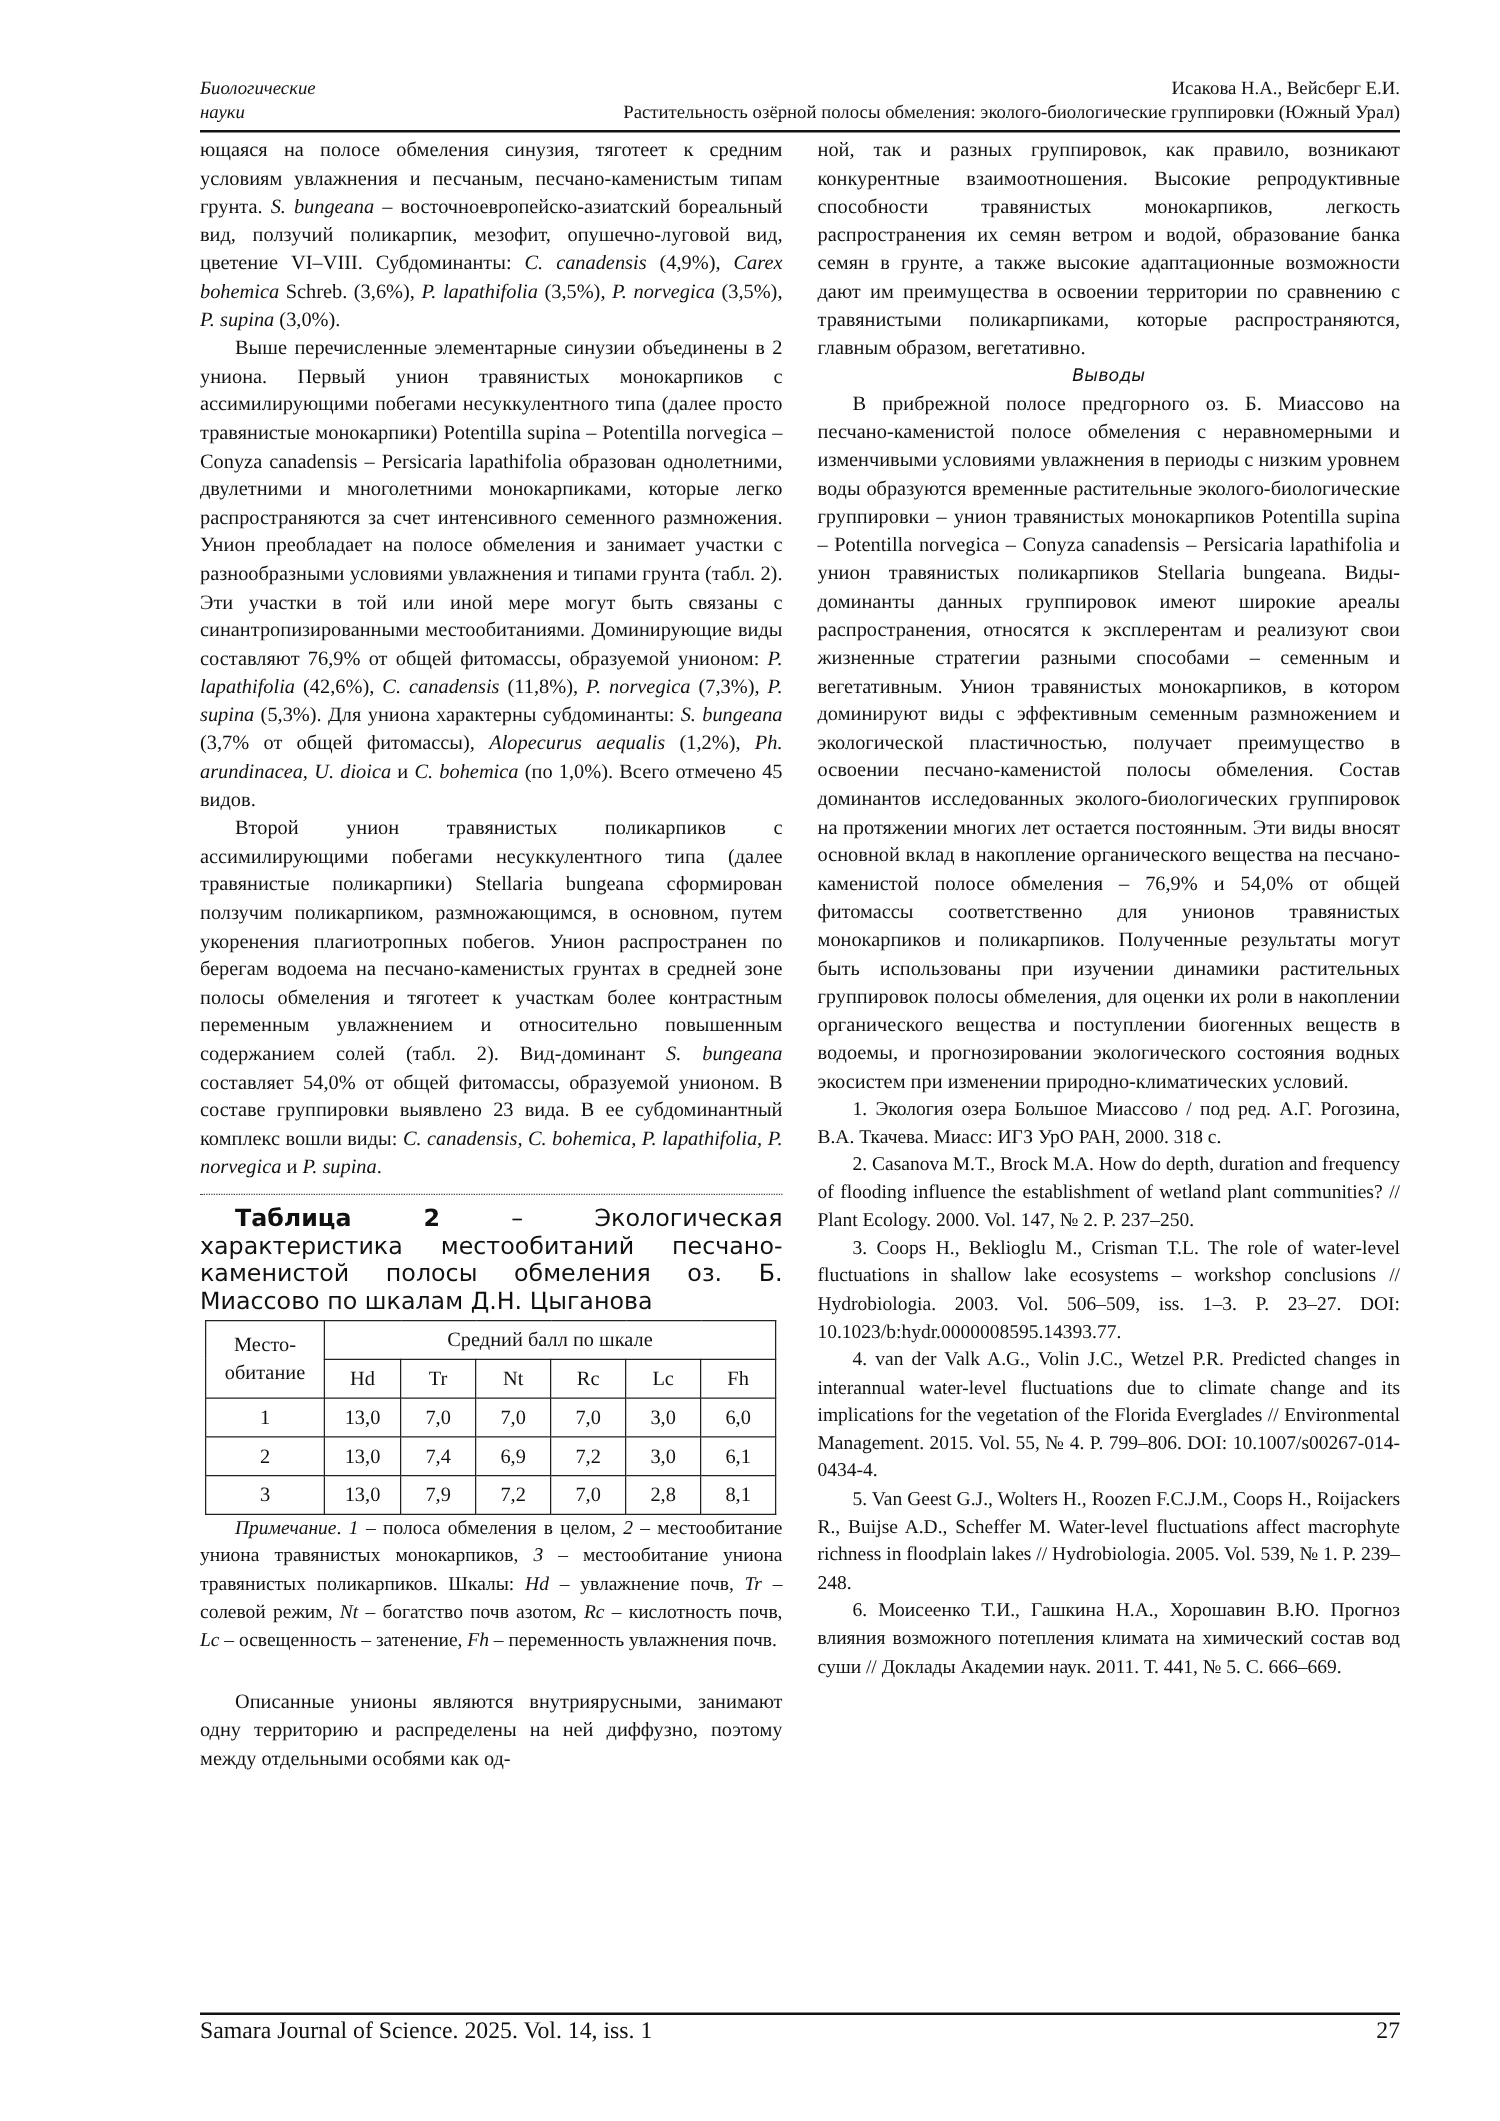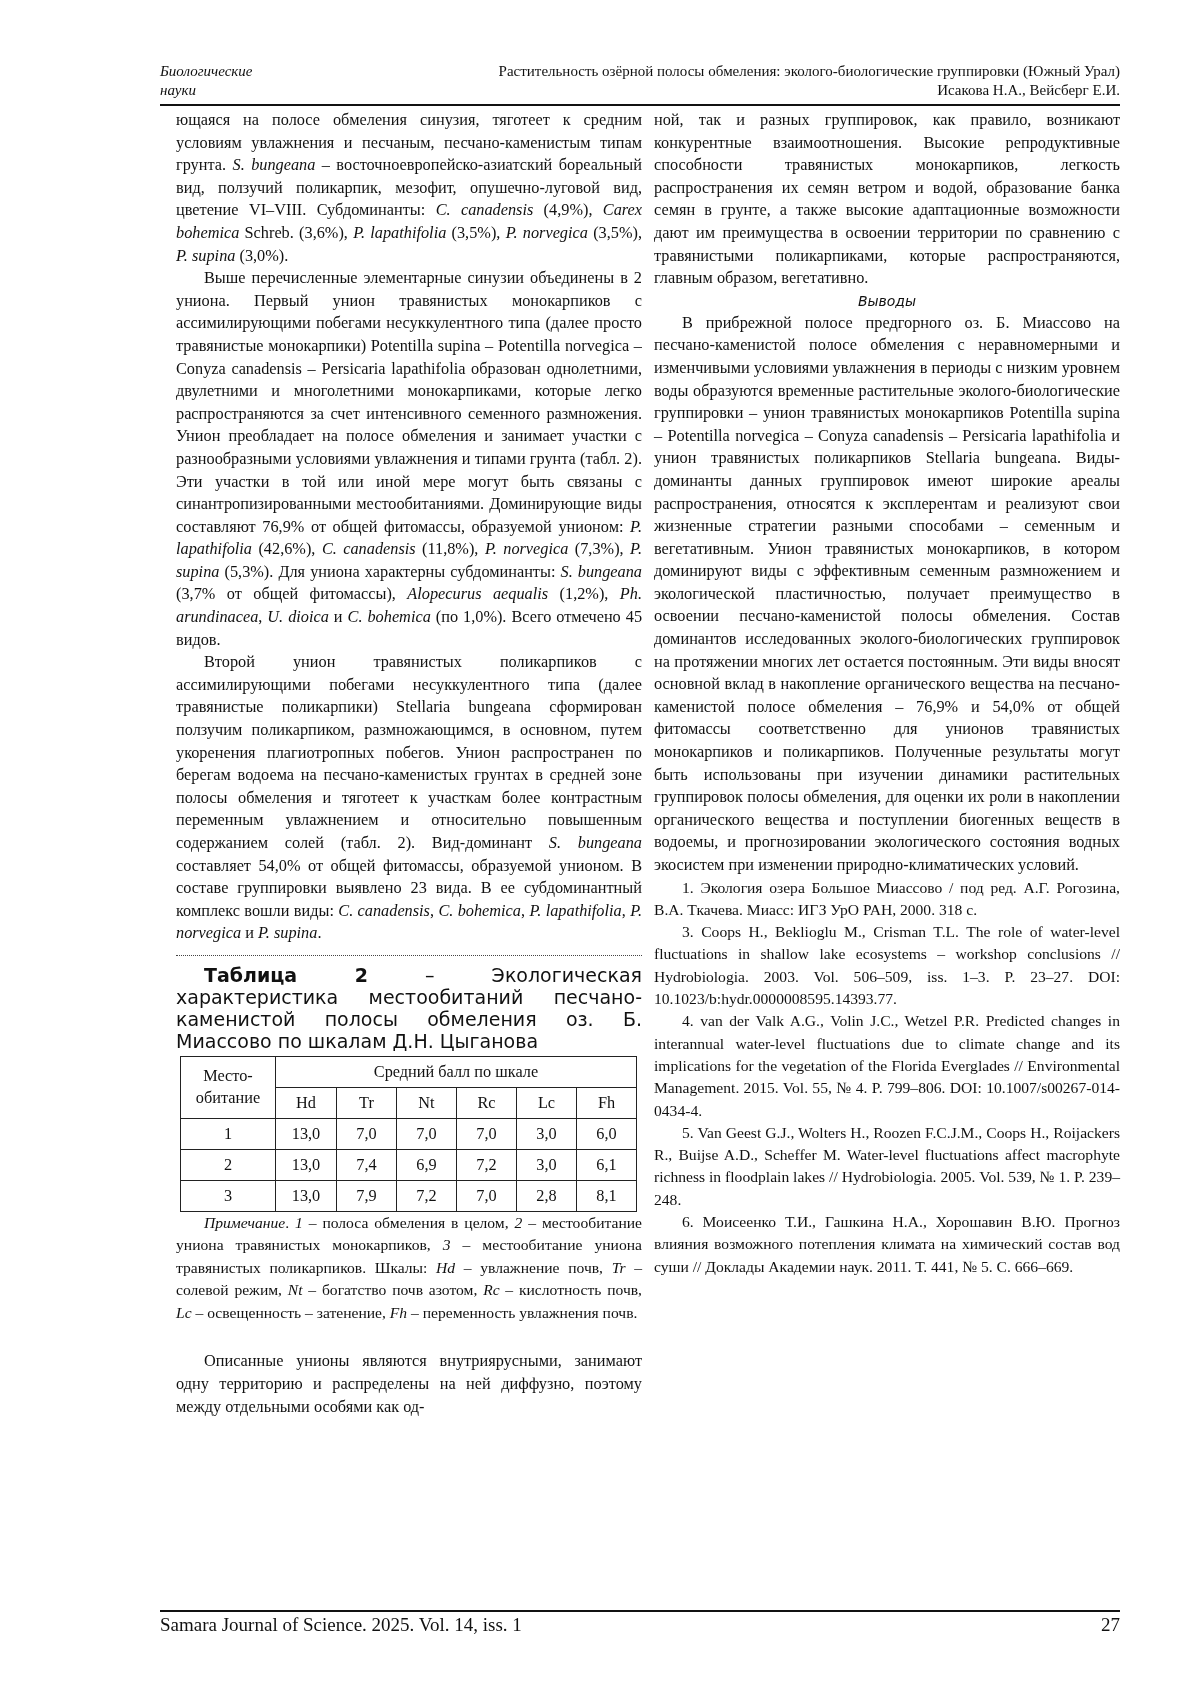--- a/index.html
+++ b/index.html
@@ -3,21 +3,21 @@
 <meta charset="utf-8">
 <style>
   html, body { margin:0; padding:0; background:#fff; }
   body { width:1200px; height:1697px; position:relative; overflow:hidden; color:#111;
          font-family:"Liberation Serif", "DejaVu Serif", serif; }
   .page { position:absolute; left:160px; top:60px; width:960px; height:1600px; }
   .hdr { position:absolute; left:0; top:0; width:960px; height:44px; border-bottom:2px solid #111; }
   .hdr .left { position:absolute; left:0; top:2px; font-style:italic; font-size:15px; line-height:19px; width:120px; }
   .hdr .right { position:absolute; right:0; top:2px; text-align:right; font-size:15px; line-height:19px; }
   .col { position:absolute; top:49px; width:466px; font-size:16.3px; line-height:22.6px; text-align:justify; }
-  .col.l { left:16px; }
+  .col.l { left:0; }
   .col.r { left:494px; width:466px; }
   .col p { margin:0; text-indent:28px; }
   .col p.noind { text-indent:0; }
   i { font-style:italic; }
   .sec-title { text-align:center; font-family:"DejaVu Sans", sans-serif; font-style:italic; font-size:14px; line-height:22px; }
   .refs-title { font-weight:bold; font-size:17px; line-height:22px; text-indent:28px; margin-top:14px; }
   .refs p { font-size:15.6px; line-height:22.3px; }
   .dotsep { border-top:1.5px dotted #444; margin:10px 0 8px 0; }
   .tcap { font-family:"DejaVu Sans", sans-serif; font-size:19px; line-height:22px; text-indent:28px; text-align:justify; }
   .tcap b { font-weight:bold; }
@@ -32,22 +32,22 @@
 <body>
 
 <div class="page">
 
   <div class="hdr">
     <div class="left">
       <div>Биологические</div>
       <div>науки</div>
     </div>
     <div class="right">
+      <div>Исакова Н.А., Вейсберг Е.И.</div>
       <div>Растительность озёрной полосы обмеления: эколого-биологические группировки (Южный Урал)</div>
-      <div>Исакова Н.А., Вейсберг Е.И.</div>
     </div>
   </div>
 
   <div class="col l">
     <p class="noind"><span>ющаяся на полосе обмеления синузия, тяготеет к средним условиям увлажнения и песчаным, песчано-каменистым типам грунта. </span><i>S. bungeana</i><span> – восточноевропейско-азиатский бореальный вид, ползучий поликарпик, мезофит, опушечно-луговой вид, цветение VI–VIII. Субдоминанты: </span><i>C. canadensis</i><span> (4,9%), </span><i>Carex bohemica</i><span> Schreb. (3,6%), </span><i>P. lapathifolia</i><span> (3,5%), </span><i>P. norvegica</i><span> (3,5%), </span><i>P. supina</i><span> (3,0%).</span></p>
     <p><span>Выше перечисленные элементарные синузии объединены в 2 униона. Первый унион травянистых монокарпиков с ассимилирующими побегами несуккулентного типа (далее просто травянистые монокарпики) Potentilla supina – Potentilla norvegica – Conyza canadensis – Persicaria lapathifolia образован однолетними, двулетними и многолетними монокарпиками, которые легко распространяются за счет интенсивного семенного размножения. Унион преобладает на полосе обмеления и занимает участки с разнообразными условиями увлажнения и типами грунта (табл. 2). Эти участки в той или иной мере могут быть связаны с синантропизированными местообитаниями. Доминирующие виды составляют 76,9% от общей фитомассы, образуемой унионом: </span><i>P. lapathifolia</i><span> (42,6%), </span><i>C. canadensis</i><span> (11,8%), </span><i>P. norvegica</i><span> (7,3%), </span><i>P. supina</i><span> (5,3%). Для униона характерны субдоминанты: </span><i>S. bungeana</i><span> (3,7% от общей фитомассы), </span><i>Alopecurus aequalis</i><span> (1,2%), </span><i>Ph. arundinacea</i><span>, </span><i>U. dioica</i><span> и </span><i>C. bohemica</i><span> (по 1,0%). Всего отмечено 45 видов.</span></p>
     <p><span>Второй унион травянистых поликарпиков с ассимилирующими побегами несуккулентного типа (далее травянистые поликарпики) Stellaria bungeana сформирован ползучим поликарпиком, размножающимся, в основном, путем укоренения плагиотропных побегов. Унион распространен по берегам водоема на песчано-каменистых грунтах в средней зоне полосы обмеления и тяготеет к участкам более контрастным переменным увлажнением и относительно повышенным содержанием солей (табл. 2). Вид-доминант </span><i>S. bungeana</i><span> составляет 54,0% от общей фитомассы, образуемой унионом. В составе группировки выявлено 23 вида. В ее субдоминантный комплекс вошли виды: </span><i>C. canadensis</i><span>, </span><i>C. bohemica</i><span>, </span><i>P. lapathifolia</i><span>, </span><i>P. norvegica</i><span> и </span><i>P. supina</i><span>.</span></p>
 
     <div class="dotsep"></div>
 
@@ -101,20 +101,21 @@
     <div style="height:26px"></div>
     <p>Описанные унионы являются внутриярусными, занимают одну территорию и распределены на ней диффузно, поэтому между отдельными особями как од-</p>
   </div>
 
   <div class="col r">
     <p class="noind">ной, так и разных группировок, как правило, возникают конкурентные взаимоотношения. Высокие репродуктивные способности травянистых монокарпиков, легкость распространения их семян ветром и водой, образование банка семян в грунте, а также высокие адаптационные возможности дают им преимущества в освоении территории по сравнению с травянистыми поликарпиками, которые распространяются, главным образом, вегетативно.</p>
     <div class="sec-title">Выводы</div>
     <p>В прибрежной полосе предгорного оз. Б. Миассово на песчано-каменистой полосе обмеления с неравномерными и изменчивыми условиями увлажнения в периоды с низким уровнем воды образуются временные растительные эколого-биологические группировки – унион травянистых монокарпиков Potentilla supina – Potentilla norvegica – Conyza canadensis – Persicaria lapathifolia и унион травянистых поликарпиков Stellaria bungeana. Виды-доминанты данных группировок имеют широкие ареалы распространения, относятся к эксплерентам и реализуют свои жизненные стратегии разными способами – семенным и вегетативным. Унион травянистых монокарпиков, в котором доминируют виды с эффективным семенным размножением и экологической пластичностью, получает преимущество в освоении песчано-каменистой полосы обмеления. Состав доминантов исследованных эколого-биологических группировок на протяжении многих лет остается постоянным. Эти виды вносят основной вклад в накопление органического вещества на песчано-каменистой полосе обмеления – 76,9% и 54,0% от общей фитомассы соответственно для унионов травянистых монокарпиков и поликарпиков. Полученные результаты могут быть использованы при изучении динамики растительных группировок полосы обмеления, для оценки их роли в накоплении органического вещества и поступлении биогенных веществ в водоемы, и прогнозировании экологического состояния водных экосистем при изменении природно-климатических условий.</p>
     <div class="refs">
       <p>1. Экология озера Большое Миассово / под ред. А.Г. Рогозина, В.А. Ткачева. Миасс: ИГЗ УрО РАН, 2000. 318 с.</p>
+      <p>2. Casanova M.T., Brock M.A. How do depth, duration and frequency of flooding influence the establishment of wetland plant communities? // Plant Ecology. 2000. Vol. 147, № 2. P. 237–250.</p>
       <p>3. Coops H., Beklioglu M., Crisman T.L. The role of water-level fluctuations in shallow lake ecosystems – workshop conclusions // Hydrobiologia. 2003. Vol. 506–509, iss. 1–3. P. 23–27. DOI: 10.1023/b:hydr.0000008595.14393.77.</p>
       <p>4. van der Valk A.G., Volin J.C., Wetzel P.R. Predicted changes in interannual water-level fluctuations due to climate change and its implications for the vegetation of the Florida Everglades // Environmental Management. 2015. Vol. 55, № 4. P. 799–806. DOI: 10.1007/s00267-014-0434-4.</p>
       <p>5. Van Geest G.J., Wolters H., Roozen F.C.J.M., Coops H., Roijackers R., Buijse A.D., Scheffer M. Water-level fluctuations affect macrophyte richness in floodplain lakes // Hydrobiologia. 2005. Vol. 539, № 1. P. 239–248.</p>
       <p>6. Моисеенко Т.И., Гашкина Н.А., Хорошавин В.Ю. Прогноз влияния возможного потепления климата на химический состав вод суши // Доклады Академии наук. 2011. Т. 441, № 5. С. 666–669.</p>
     </div>
   </div>
 
   <div class="footer">
     <span class="j">Samara Journal of Science. 2025. Vol. 14, iss. 1</span>
     <span class="pn">27</span>

